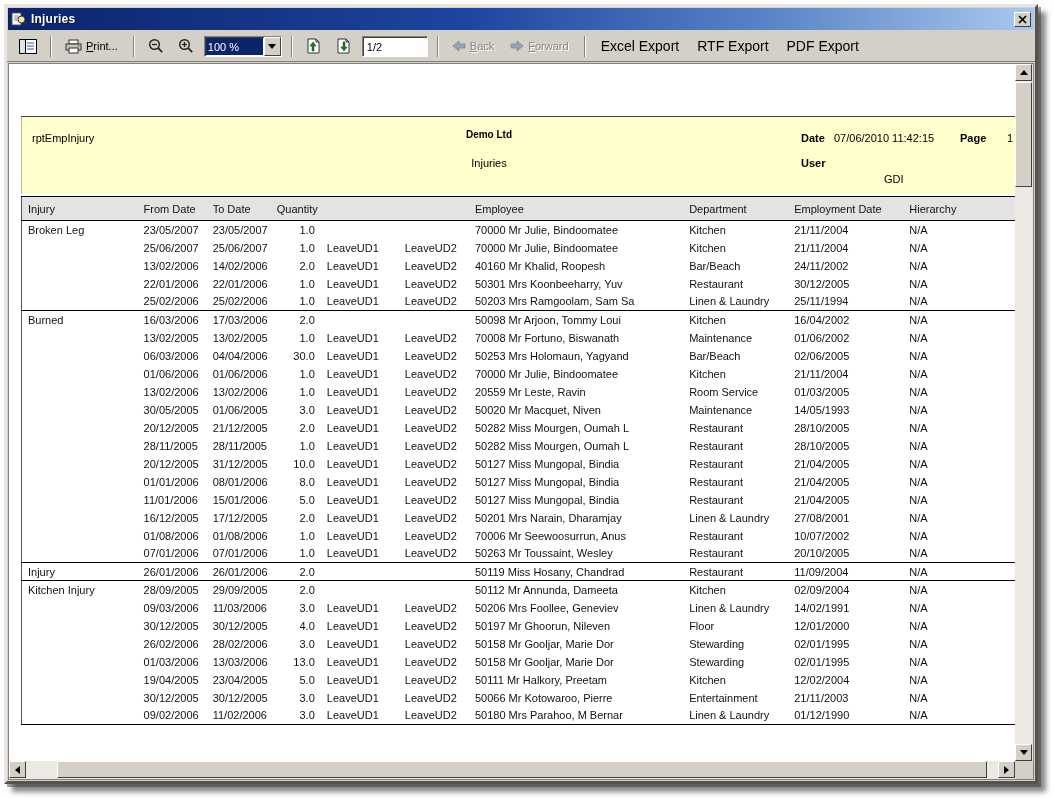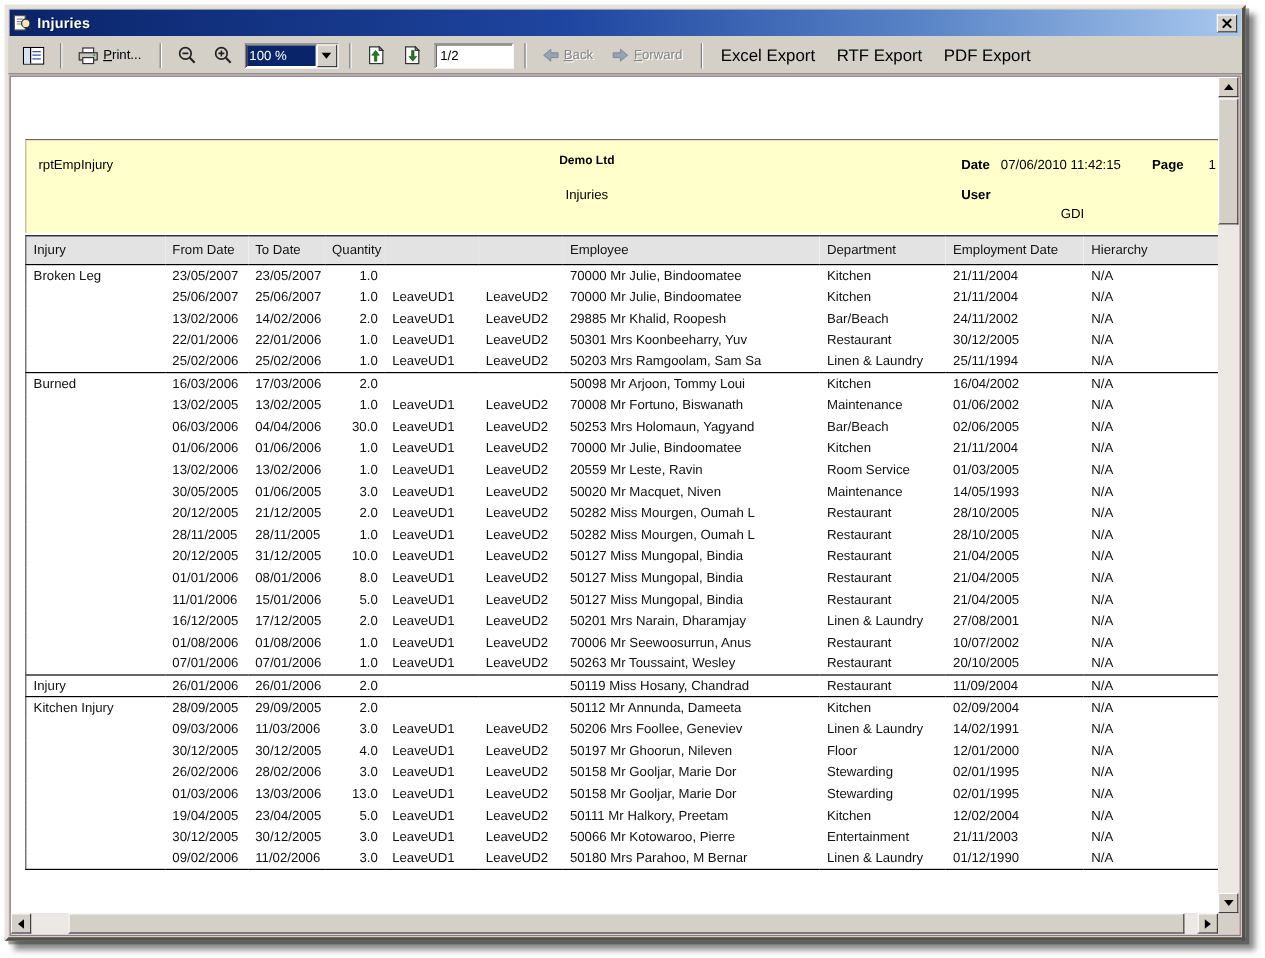--- a/index.html
+++ b/index.html
@@ -56,21 +56,21 @@
   .arrow-down-glyph { width:0; height:0; border:4px solid transparent; border-top:5px solid #000; margin-top:4px; }
   .page-field {
     width:66px; height:21px; background:#fff; font-size:11px; line-height:19px; padding:1px 4px;
     border:1px solid; border-color:#808080 #fff #fff #808080; box-shadow:inset 1px 1px 0 #404040;
   }
   .export-btn { font-size:14px; padding:0 6px; height:24px; display:flex; align-items:center; cursor:default; }
 
   
   .viewer {
     position:absolute; left:1px; right:1px; top:56px; bottom:1px;
-    background:#f9a8d4; border:1px solid #808080; overflow:hidden;
+    background:#c4b5fd; border:1px solid #808080; overflow:hidden;
   }
   .content { position:absolute; left:0; top:0; right:18px; bottom:18px; background:#fff; overflow:hidden; }
 
   
   .vscroll { position:absolute; top:0; right:0; bottom:18px; width:18px; background:#ece9e4; }
   .hscroll { position:absolute; left:0; right:18px; bottom:0; height:18px; background:#ece9e4; }
   .scorner { position:absolute; right:0; bottom:0; width:18px; height:18px; background:#d4d0c8; }
   .sbtn {
     position:absolute; width:17px; height:17px; background:#d4d0c8;
     border:1px solid; border-color:#fff #404040 #404040 #fff;
@@ -285,21 +285,21 @@
                 <td class="c8">21/11/2004</td>
                 <td class="c9">N/A</td>
               </tr>
               <tr>
                 <td class="c0"></td>
                 <td class="c1">13/02/2006</td>
                 <td class="c2">14/02/2006</td>
                 <td class="c3">2.0</td>
                 <td class="c4">LeaveUD1</td>
                 <td class="c5">LeaveUD2</td>
-                <td class="c6">29885 Mr Khalid, Roopesh</td>
+                <td class="c6">40160 Mr Khalid, Roopesh</td>
                 <td class="c7">Bar/Beach</td>
                 <td class="c8">24/11/2002</td>
                 <td class="c9">N/A</td>
               </tr>
               <tr>
                 <td class="c0"></td>
                 <td class="c1">22/01/2006</td>
                 <td class="c2">22/01/2006</td>
                 <td class="c3">1.0</td>
                 <td class="c4">LeaveUD1</td>

